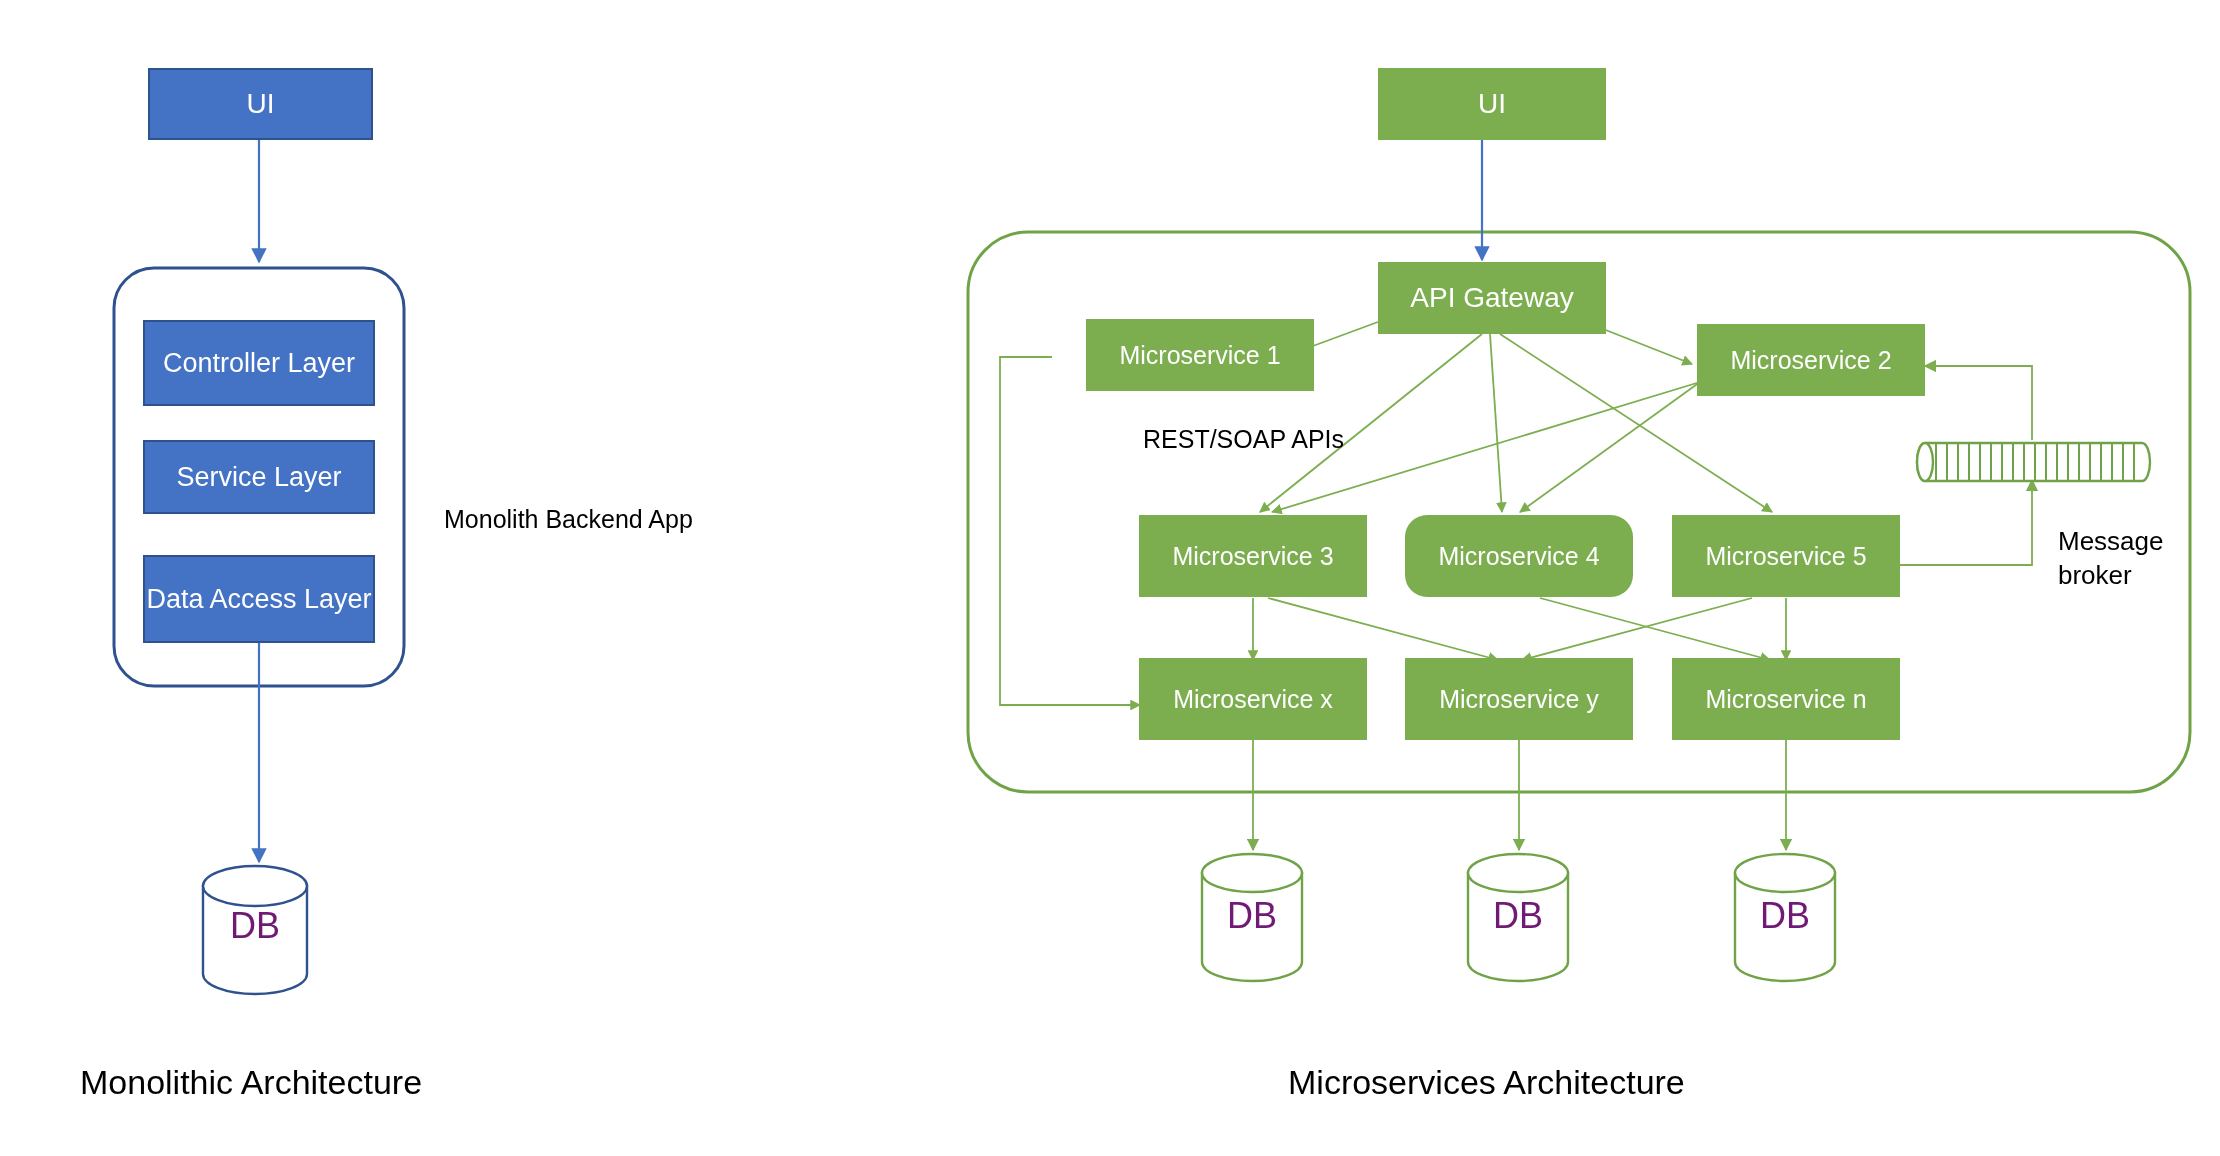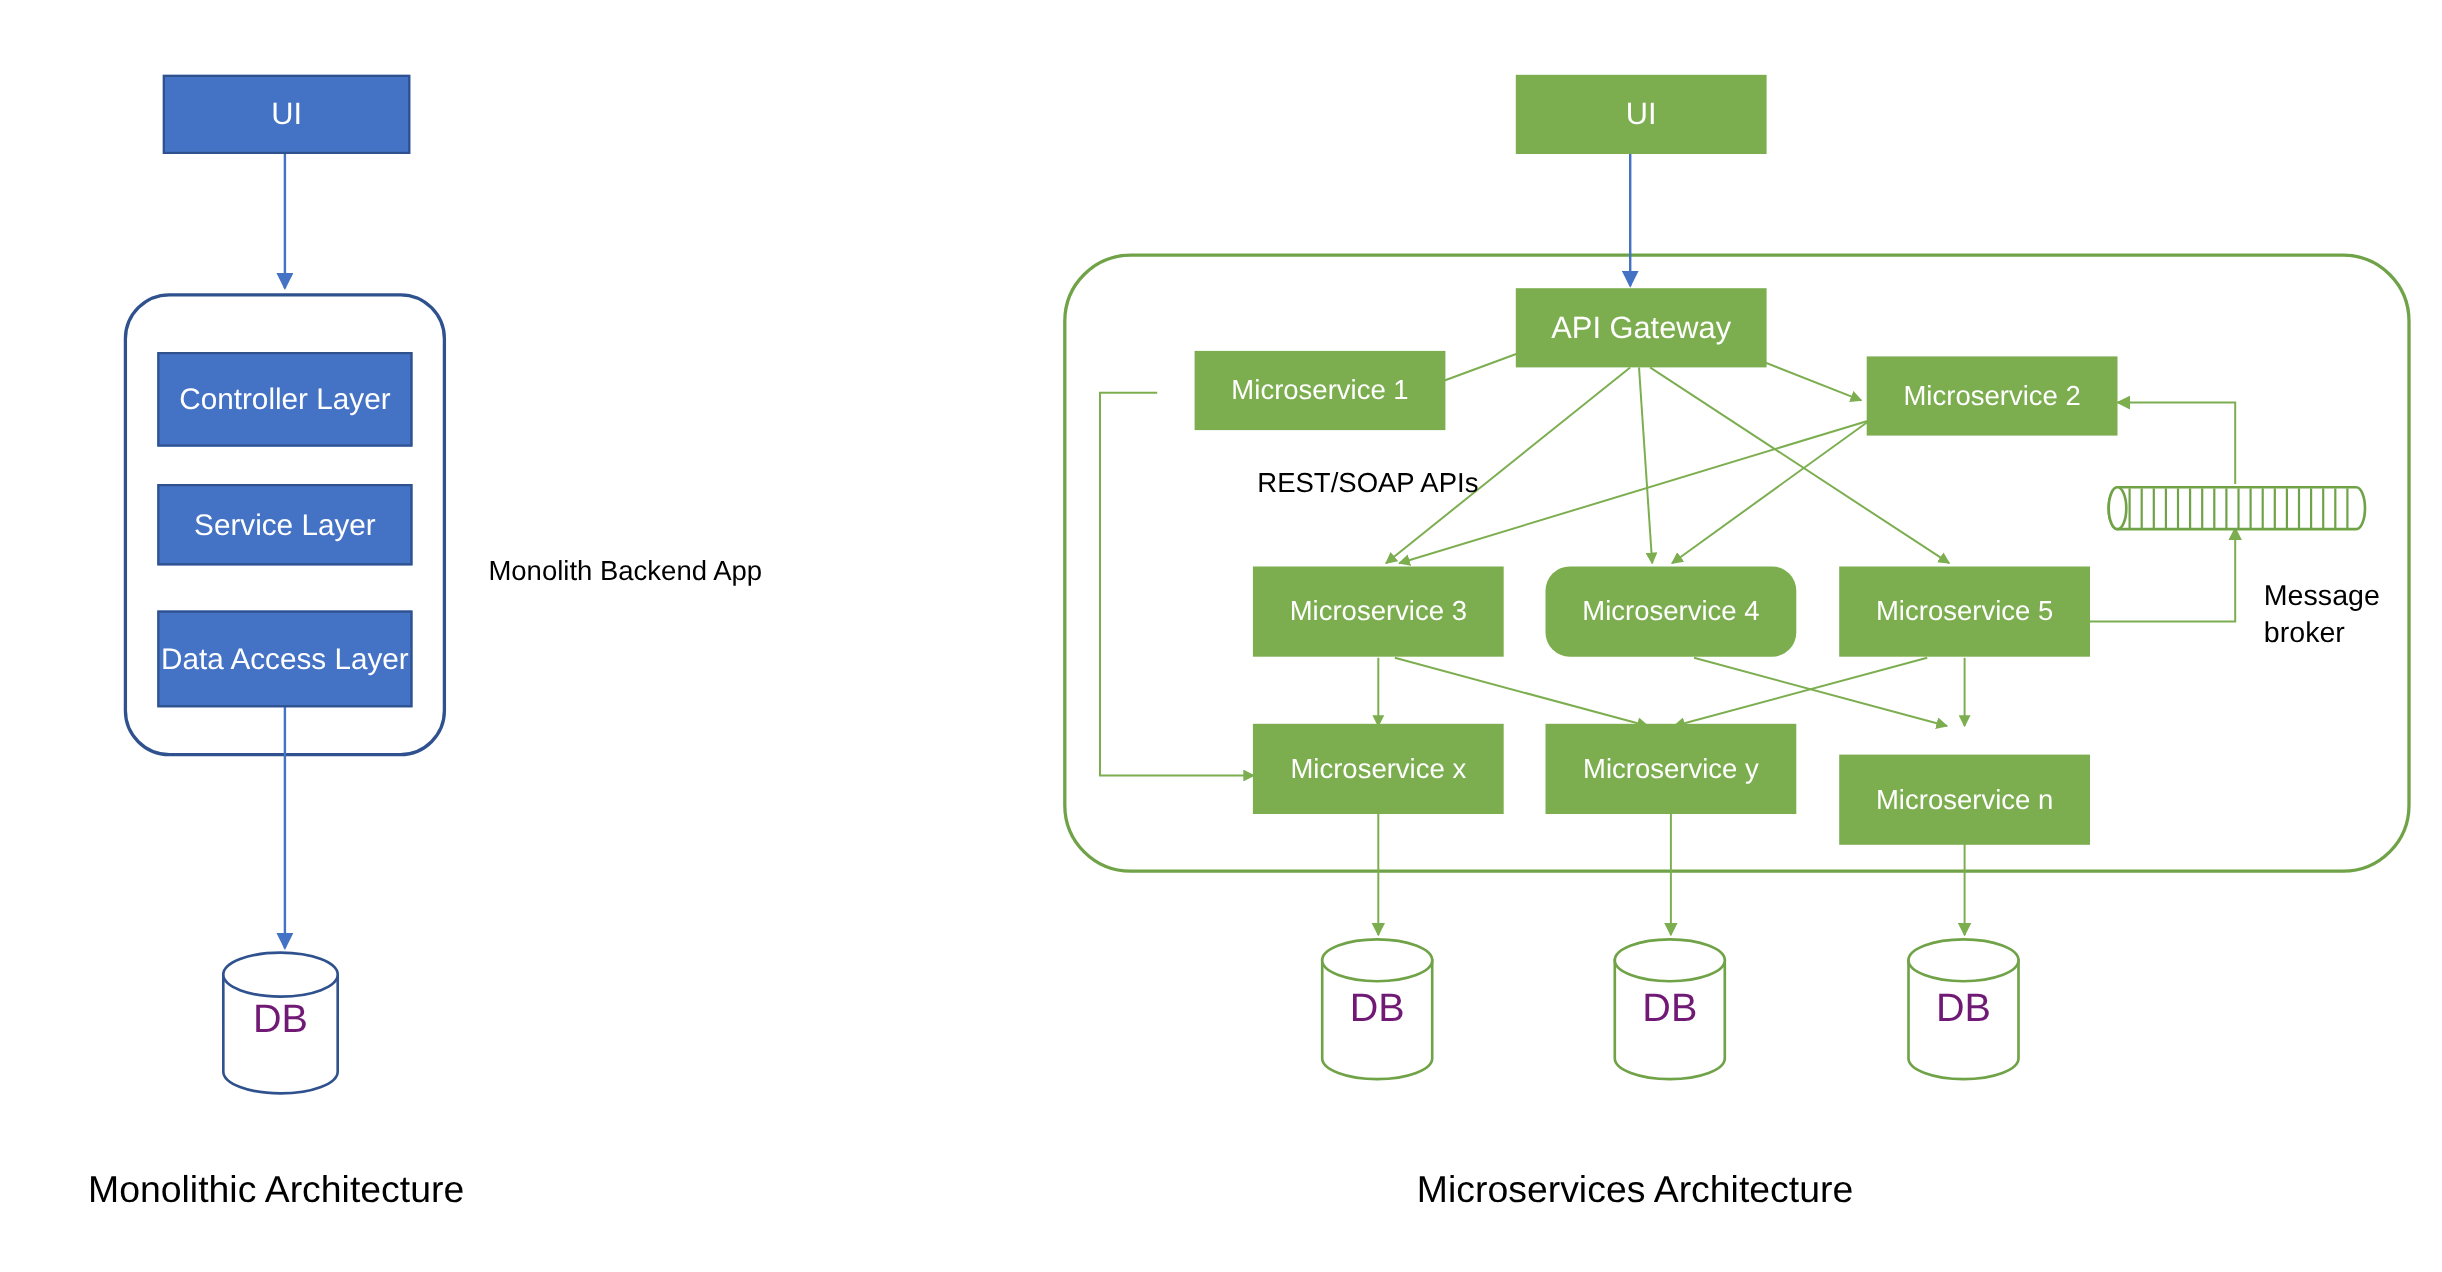--- a/index.html
+++ b/index.html
@@ -225,21 +225,21 @@
 </div>
 
 <div class="node green" style="left:1139px; top:658px; width:228px; height:82px; font-size:25px;">
   <span>Microservice x</span>
 </div>
 
 <div class="node green" style="left:1405px; top:658px; width:228px; height:82px; font-size:25px;">
   <span>Microservice y</span>
 </div>
 
-<div class="node green" style="left:1672px; top:658px; width:228px; height:82px; font-size:25px;margin-top:28px;">
+<div class="node green" style="left:1672px; top:658px; width:228px; height:82px; font-size:25px;">
   <span>Microservice n</span>
 </div>
 
 <div class="caption" style="left:1143px; top:425px; font-size:25px;">
   <span>REST/SOAP APIs</span>
 </div>
 
 <div class="caption" style="left:2058px; top:525px; font-size:26px; line-height:1.3;">
   <span>Message</span><br>
   <span>broker</span>

